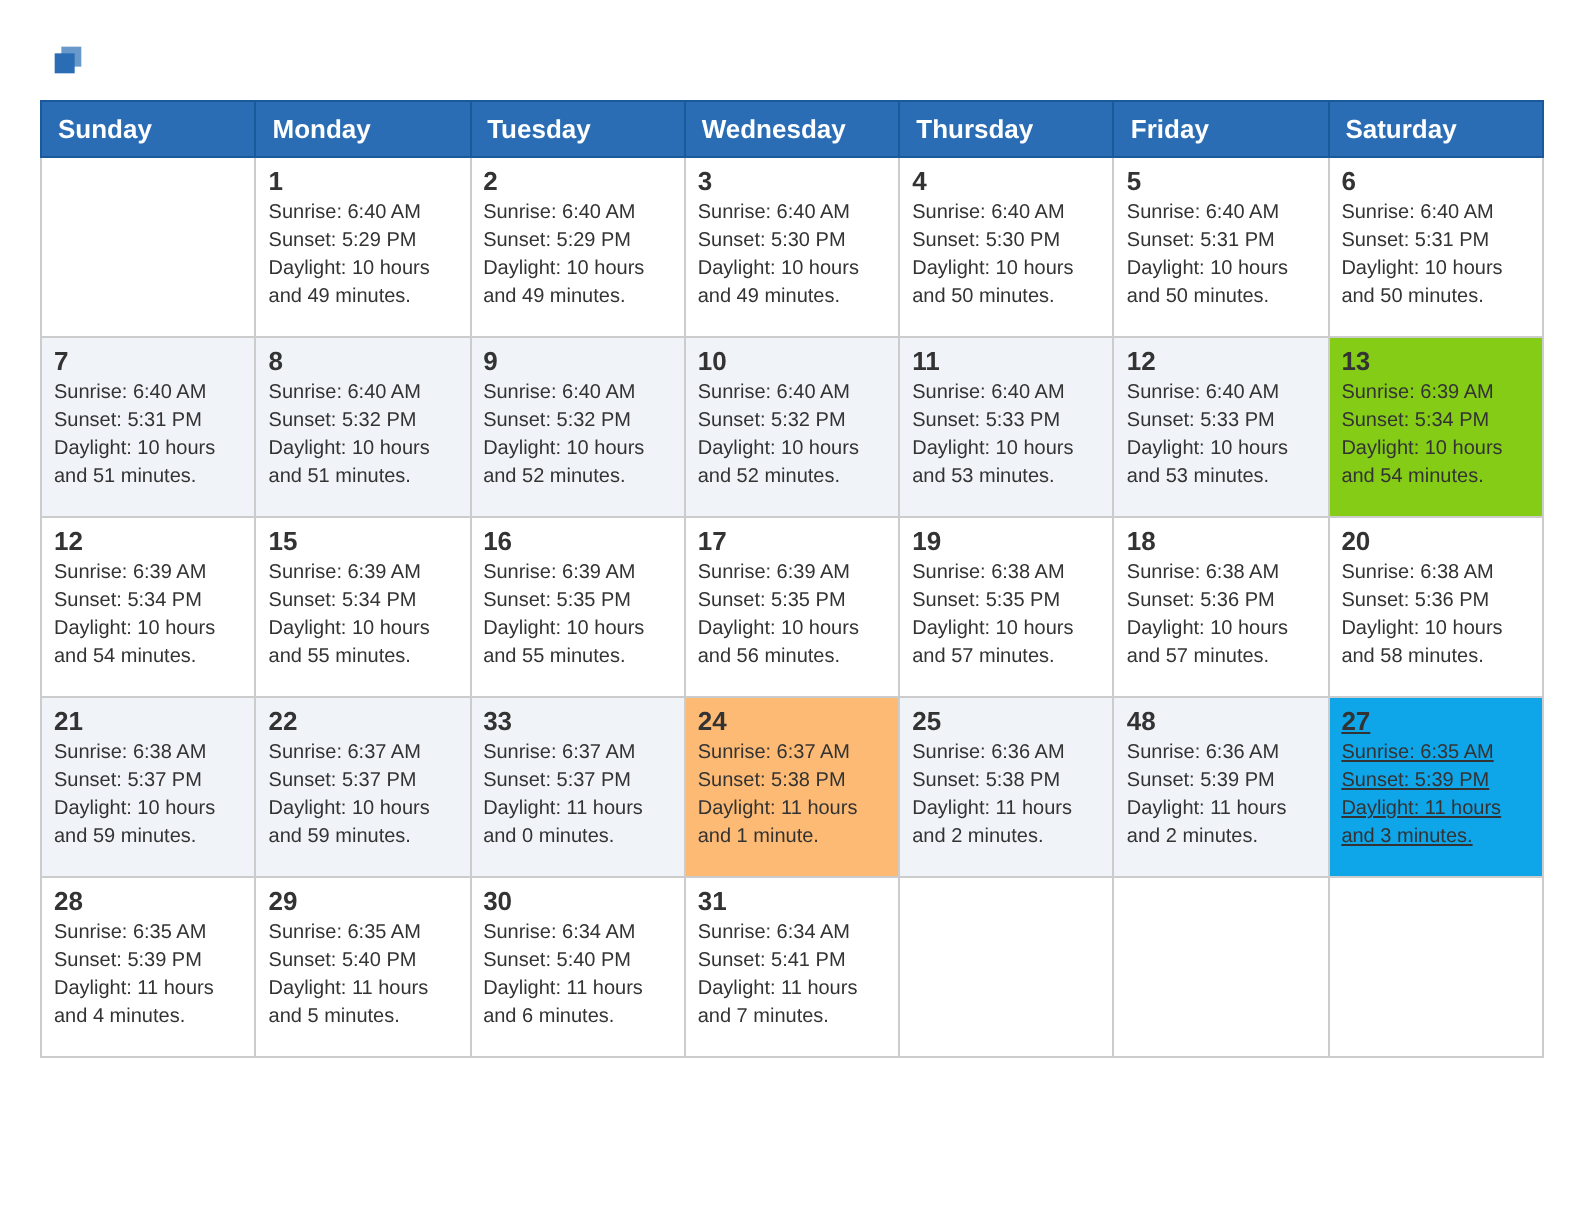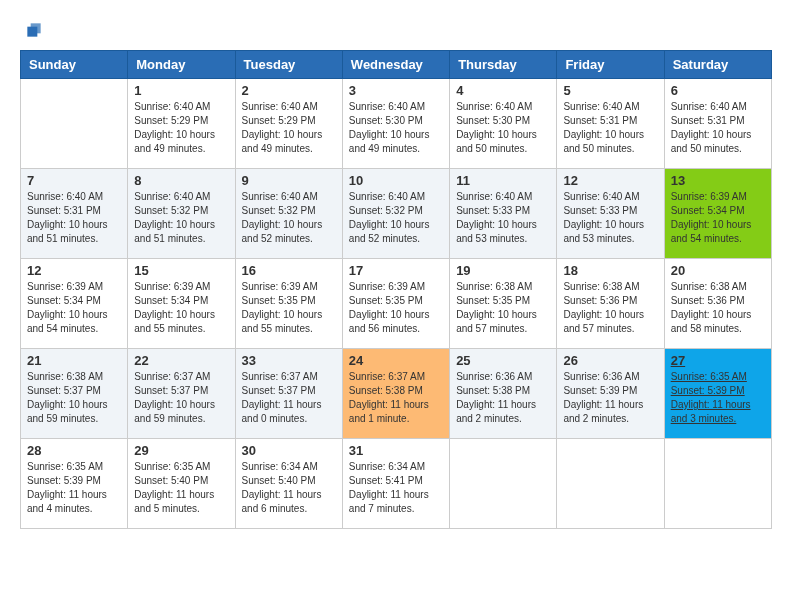--- a/index.html
+++ b/index.html
@@ -306,21 +306,21 @@
 and 1 minute.</div>
         </td>
         <td style="background: rgb(240, 244, 248);">
           <span class="day-number">25</span>
           <div class="day-info" style="white-space: pre-line;">Sunrise: 6:36 AM
 Sunset: 5:38 PM
 Daylight: 11 hours
 and 2 minutes.</div>
         </td>
         <td style="background: rgb(240, 244, 248);">
-          <span class="day-number">26</span>
+          <span class="day-number">48</span>
           <div class="day-info" style="white-space: pre-line;">Sunrise: 6:36 AM
 Sunset: 5:39 PM
 Daylight: 11 hours
 and 2 minutes.</div>
         </td>
         <td style="background: #0ea5e9; text-decoration: underline;">
           <span class="day-number">27</span>
           <div class="day-info" style="white-space: pre-line;">Sunrise: 6:35 AM
 Sunset: 5:39 PM
 Daylight: 11 hours

